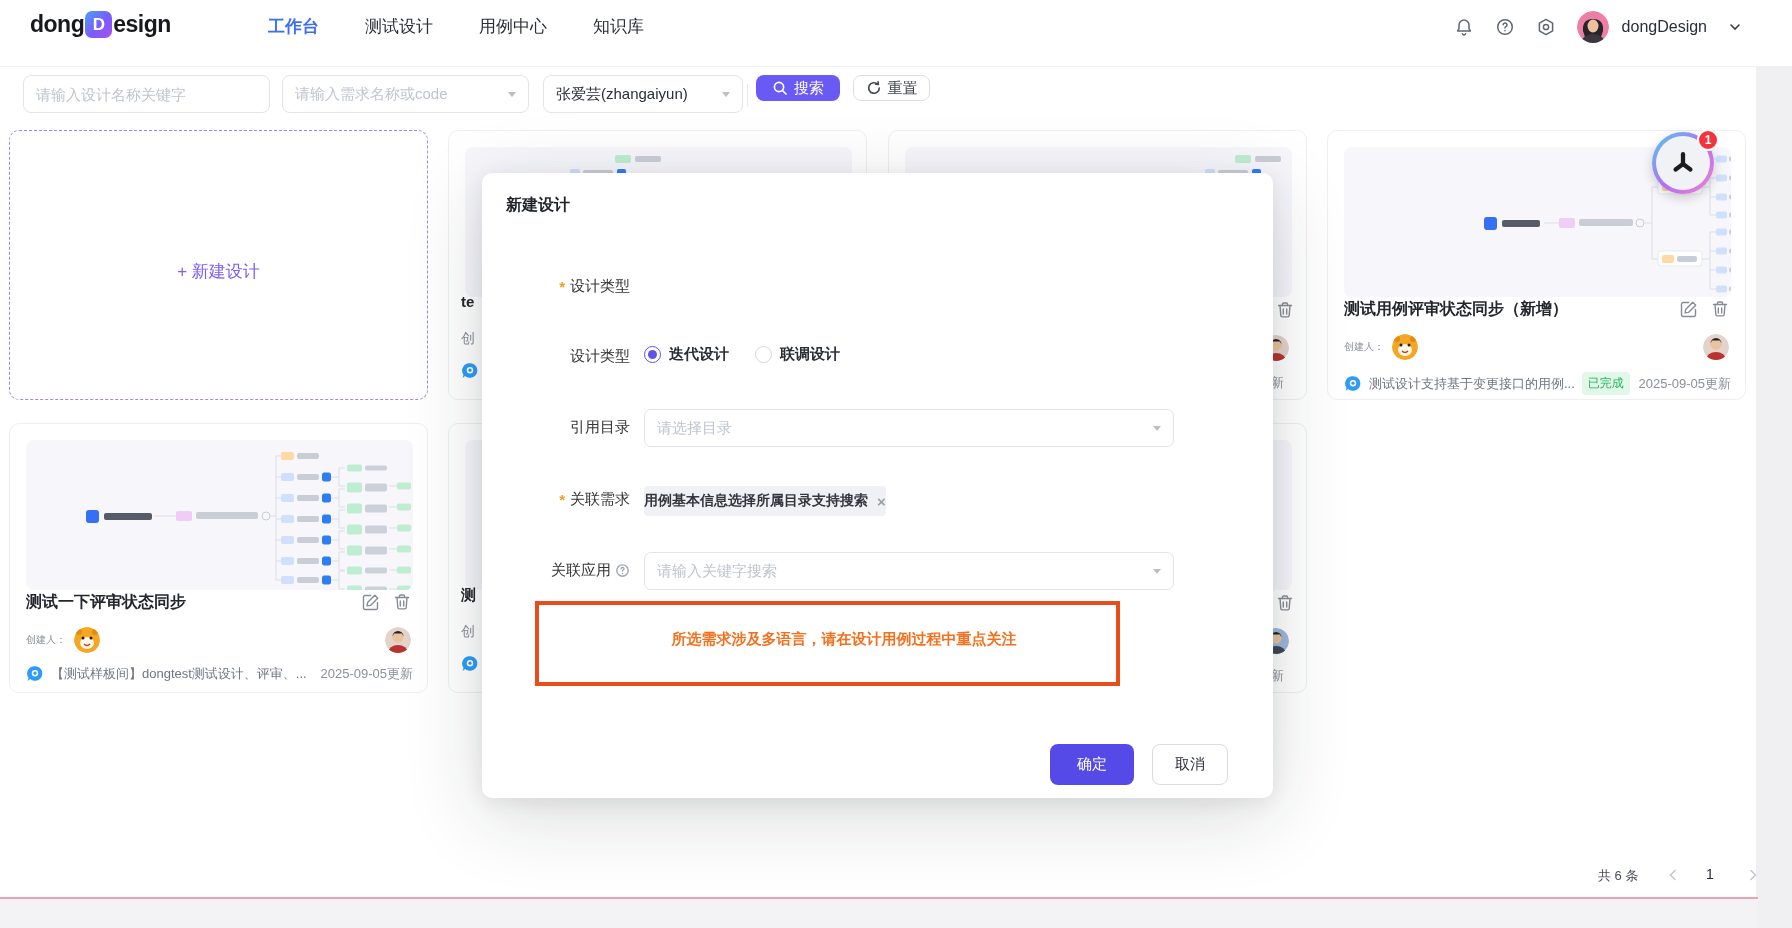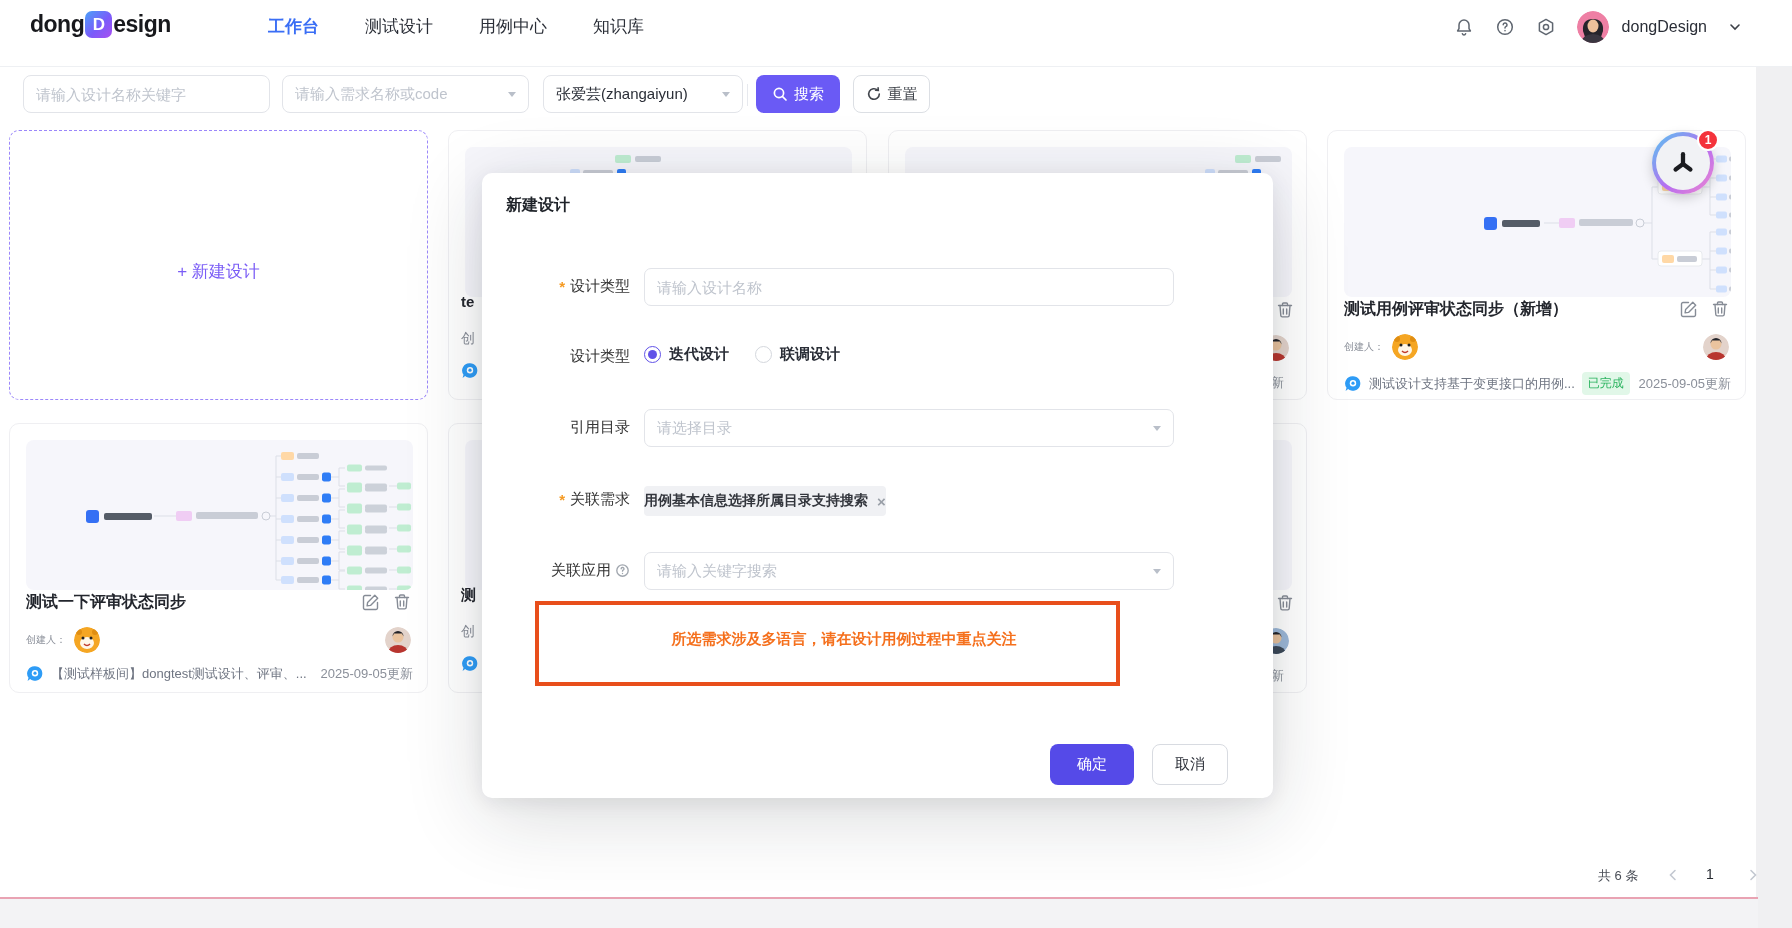--- a/index.html
+++ b/index.html
@@ -21,21 +21,21 @@
   .uname { font-size:16px; color:#2a2e37; margin-left:-8px; }
   
   .fbar { position:absolute; left:0; top:75px; width:1792px; height:40px; z-index:5; }
   .fctl { position:absolute; height:38px; border:1px solid #e2e4e9; border-radius:8px; background:#fff; display:flex; align-items:center; padding:0 12px; font-size:15px;margin-left:14px; }
   input.fin { border:none; outline:none; width:100%; font-size:15px; color:#2a2e37; background:transparent; font-family:inherit; }
   input.fin::placeholder, input.min::placeholder { color:#bfc4cd; }
   .ph { color:#bfc4cd; }
   .selval { color:#2a2e37; }
   .caret { width:0; height:0; border-left:4.5px solid transparent; border-right:4.5px solid transparent; border-top:5.5px solid #b9bfc9; margin-left:auto; }
   .vdiv { position:absolute; left:747px; top:9px; width:1px; height:22px; background:#e7e9ee; }
-  .btn { position:absolute; height:38px; display:flex; align-items:center; justify-content:center; gap:6px; border-radius:8px; font-size:15px; cursor:pointer; }
+  .btn { position:absolute; height:26px; display:flex; align-items:center; justify-content:center; gap:6px; border-radius:8px; font-size:15px; cursor:pointer; }
   .btn-search { left:756px; top:0; width:84px; background:#6a5af5; color:#fff; font-weight:500; }
   .btn-reset { left:853px; top:0; width:77px; background:#fff; border:1px solid #dcdfe4; color:#42464d; }
   
   .card { position:absolute; width:419px; height:270px; background:#fff; border:1px solid #efeff2; border-radius:10px; z-index:1; }
   .card-new { border:1.5px dashed #9b87fa; display:flex; align-items:center; justify-content:center; cursor:pointer; }
   .card-new span { color:#7a5cf6; font-size:17px;margin-top:13px; }
   .thumb { position:absolute; left:16px; top:16px; width:387px; height:150px; background:#f6f6fb; border-radius:8px; overflow:hidden; }
   .mm { width:387px; height:150px; display:block; }
   .ctitle { position:absolute; left:16px; top:168px; font-size:16px; font-weight:700; color:#23262d; max-width:320px; white-space:nowrap; overflow:hidden; }
   .cacts { position:absolute; right:16px; top:169px; display:flex; gap:13px; }
@@ -446,23 +446,20 @@
   <span class="frag-upd">新</span>
 </div>
 
 <div class="modal">
   <div class="mtitle">新建设计</div>
 
   <div class="mlabel" style="top:104px">
     <span class="star">*</span>
     <span>设计类型</span>
   </div>
-  <div class="mctl" style="top:95px">
-    <input class="min" placeholder="请输入设计名称" style="">
-  </div>
 
   <div class="mlabel" style="top:174px">
     <span>设计类型</span>
   </div>
   <div class="radio-row" style="top:172px">
     <span class="ropt">
       <span class="radio sel">
           <span class="dot"></span>
         </span>
       <span>迭代设计</span>

